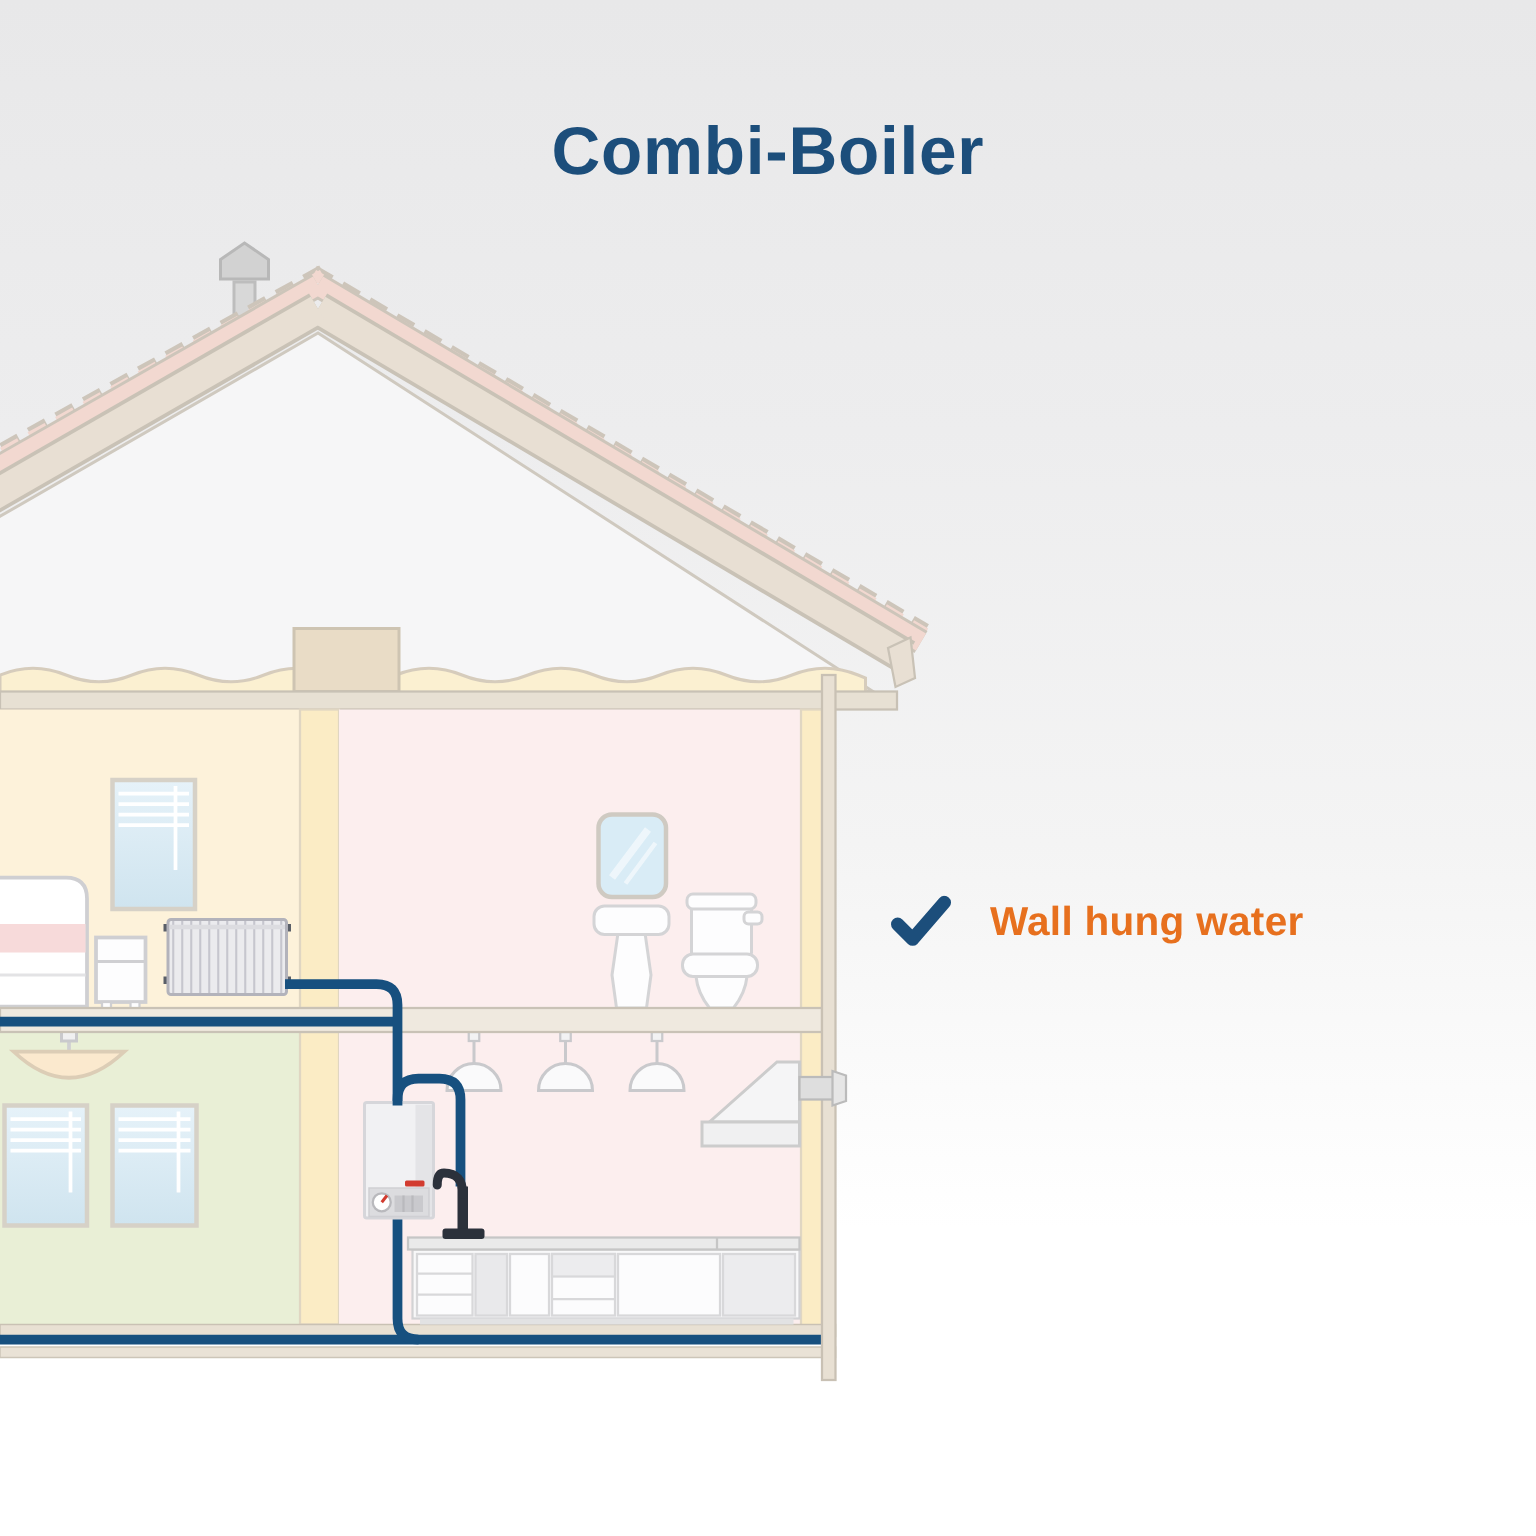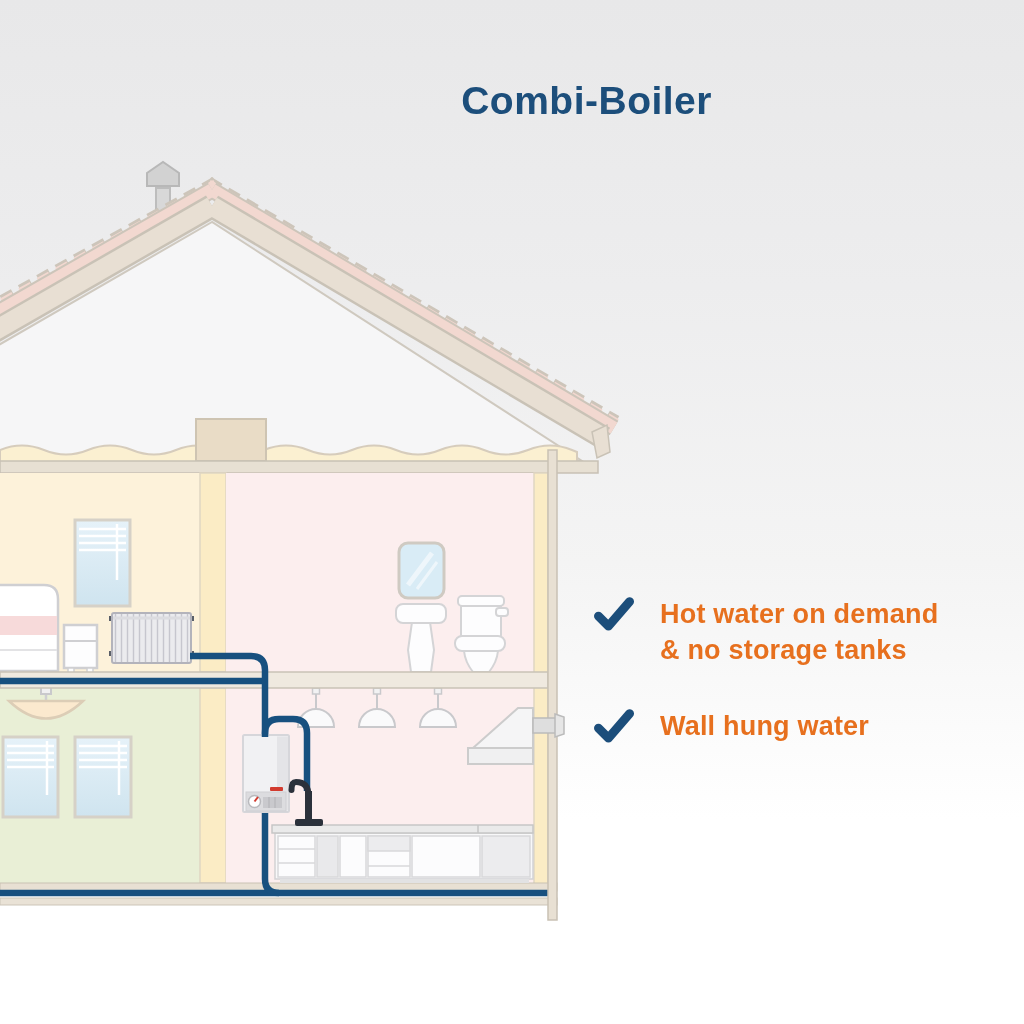--- a/index.html
+++ b/index.html
@@ -5,22 +5,22 @@
   html,body{margin:0;padding:0;}
   body{
     width:1024px;height:1024px;overflow:hidden;
     font-family:"Liberation Sans","DejaVu Sans",sans-serif;
     background:linear-gradient(180deg,#e8e8e9 0%,#ededee 28%,#f4f4f4 55%,#ffffff 80%,#ffffff 100%);
   }
   .stage{position:relative;width:1024px;height:1024px;}
   .house-svg{position:absolute;left:0;top:0;}
   .title{
     position:absolute;left:312px;top:70px;width:400px;
-    text-align:right;color:#1c4e7b;font-weight:700;
-    font-size:39px;line-height:62px;letter-spacing:.5px;
+    text-align:center;color:#1c4e7b;font-weight:700;
+    font-size:45px;line-height:62px;letter-spacing:.5px;
   }
   .features{position:absolute;left:594px;top:596px;width:400px;}
   .feature-row{display:flex;align-items:flex-start;}
   .feature-row + .feature-row{margin-top:40px;}
   .check-wrap{width:42px;flex:0 0 42px;margin-top:1px;}
   .feature-text{
     margin-left:24px;color:#e7701e;font-weight:700;
     font-size:27px;line-height:36px;letter-spacing:.2px;
   }
 </style>
@@ -249,29 +249,18 @@
   </div>
 
   <div class="features">
     <div class="feature-row">
       <span class="check-wrap">
         <svg width="40" height="36" viewBox="0 0 36 32">
           <path d="M4,17 L13,26 L32,4" fill="none" stroke="#1c4e7b" stroke-width="8" stroke-linecap="round" stroke-linejoin="round"></path>
         </svg>
       </span>
       <div class="feature-text">
-        <div>Hot water on demand</div>
-        <div>&amp; no storage tanks</div>
-      </div>
-    </div>
-    <div class="feature-row">
-      <span class="check-wrap">
-        <svg width="40" height="36" viewBox="0 0 36 32">
-          <path d="M4,17 L13,26 L32,4" fill="none" stroke="#1c4e7b" stroke-width="8" stroke-linecap="round" stroke-linejoin="round"></path>
-        </svg>
-      </span>
-      <div class="feature-text">
         <div>Wall hung water</div>
       </div>
     </div>
   </div>
 
 </div>
 
 </body></html>

